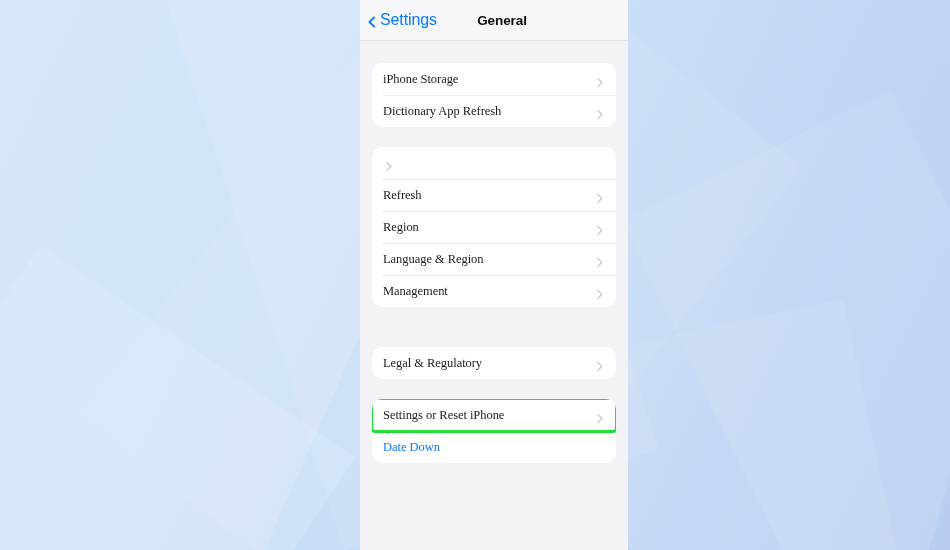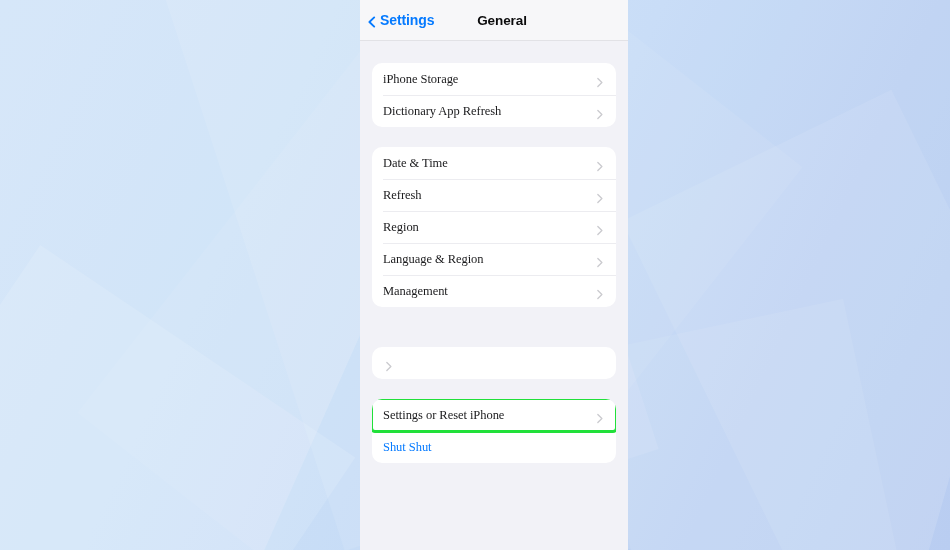--- a/index.html
+++ b/index.html
@@ -72,23 +72,22 @@
     gap: 2px;
     cursor: pointer;
   }
   .nav-back .chev {
     display: block;
     width: 12px;
     height: 12px;
   }
   .nav-back .label {
     color: #057aff;
-    font-size: 14px;
+    font-size: 16px;
     letter-spacing: -0.1px;
-    font-weight: bold;
   }
   .nav-title {
     position: absolute;
     left: 16px; right: 0; top: 0;
     height: 40px;
     display: flex;
     align-items: center;
     justify-content: center;
     font-size: 13.5px;
     font-weight: bold;
@@ -201,21 +200,20 @@
               <path d="M4.2 1.6 L8.6 6 L4.2 10.4" fill="none" stroke="#c2c2c7" stroke-width="1.5" stroke-linecap="round" stroke-linejoin="round"></path>
             </svg>
           </span>
         </div>
       </div>
 
       <div class="gap"></div>
 
       <div class="card">
         <div class="row">
-          <span class="row-label">Date &amp; Time</span>
           <span class="chevron-right">
             <svg viewBox="0 0 12 12" width="11" height="11" aria-hidden="true">
               <path d="M4.2 1.6 L8.6 6 L4.2 10.4" fill="none" stroke="#c2c2c7" stroke-width="1.5" stroke-linecap="round" stroke-linejoin="round"></path>
             </svg>
           </span>
         </div>
         <div class="row">
           <span class="row-label">Refresh</span>
           <span class="chevron-right">
             <svg viewBox="0 0 12 12" width="11" height="11" aria-hidden="true">
@@ -249,39 +247,40 @@
         </div>
       </div>
 
       <div class="gap"></div>
 
 
       <div class="gap"></div>
 
       <div class="card">
         <div class="row">
+          <span class="row-label">Legal &amp; Regulatory</span>
           <span class="chevron-right">
             <svg viewBox="0 0 12 12" width="11" height="11" aria-hidden="true">
               <path d="M4.2 1.6 L8.6 6 L4.2 10.4" fill="none" stroke="#c2c2c7" stroke-width="1.5" stroke-linecap="round" stroke-linejoin="round"></path>
             </svg>
           </span>
         </div>
       </div>
 
       <div class="gap"></div>
 
       <div class="card">
         <div class="row highlighted">
           <span class="row-label">Settings or Reset iPhone</span>
           <span class="chevron-right">
             <svg viewBox="0 0 12 12" width="11" height="11" aria-hidden="true">
               <path d="M4.2 1.6 L8.6 6 L4.2 10.4" fill="none" stroke="#c2c2c7" stroke-width="1.5" stroke-linecap="round" stroke-linejoin="round"></path>
             </svg>
           </span>
         </div>
         <div class="row link">
-          <span class="row-label">Shut Shut</span>
+          <span class="row-label">Date Down</span>
         </div>
       </div>
 
     </div>
   </div>
 </div>
 
 </body></html>

